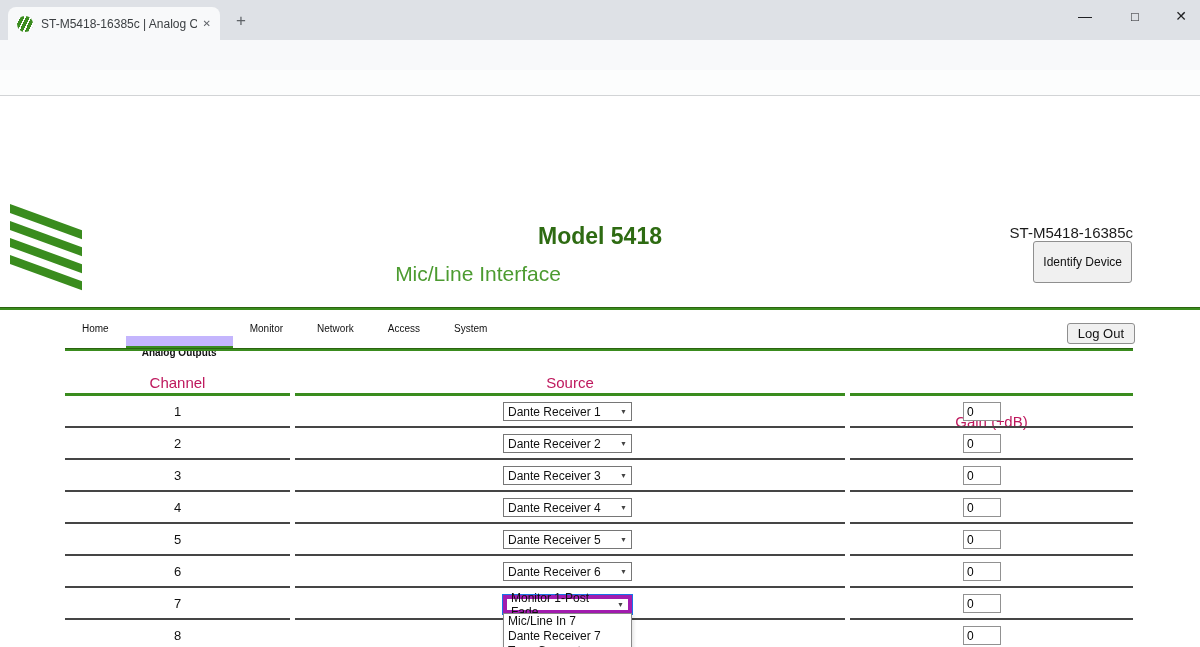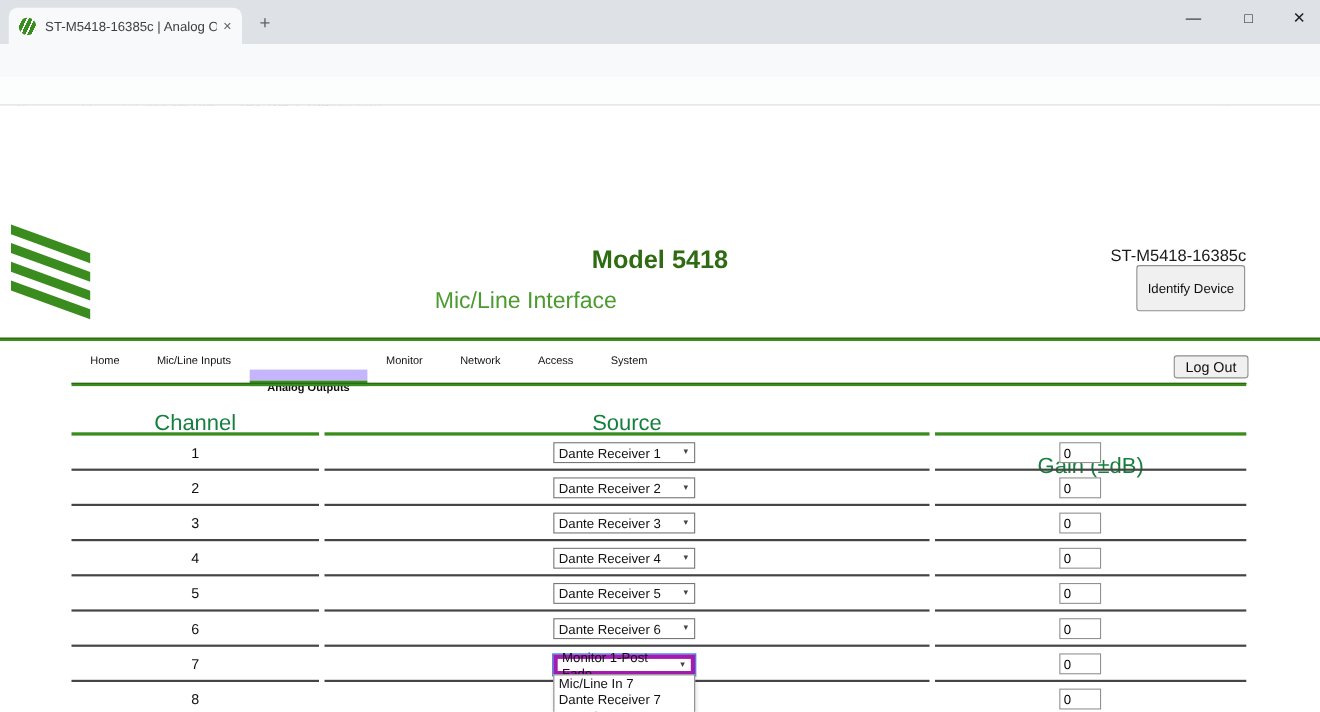--- a/index.html
+++ b/index.html
@@ -77,21 +77,21 @@
   .hr-green { height:3px; background:#3a8c1e; border-top:1px solid #2a6410; }
   .hr1 { left:0; top:211px; width:1200px; }
   .hr-subnav { left:65px; top:252px; width:1068px; }
 
   .nav { left:65px; top:216px; height:34px; display:flex; }
   .nav-item { padding:0 17px; line-height:34px; font-size:10px; color:#111; position:relative; white-space:nowrap; }
   .nav-item.active { background:#c4b5fd; font-weight:bold; padding:0 16px;margin-top:24px; }
   .nav-item.active::after { content:""; position:absolute; left:0; right:0; bottom:-5px; height:5px; background:#3a8c1e; }
   .logout-btn { top:227px; right:65px; font-size:13px; padding:2px 10px; }
 
-  .th { top:278px; font-size:20px; color:#15803d; text-align:center; }
+  .th { top:278px; font-size:15px; color:#be185d; text-align:center; }
   .th1 { left:65px;  width:225px; }
   .th2 { left:295px; width:550px; }
   .th3 { left:850px; width:283px;margin-top:39px; }
   .thline { top:297px; height:3px; background:#3a8c1e; }
   .thl1 { left:65px;  width:225px; }
   .thl2 { left:295px; width:550px; }
   .thl3 { left:850px; width:283px; }
 
   .row { left:65px; width:1068px; height:32px; }
   .row .ch { position:absolute; left:0; top:8px; width:225px; text-align:center; font-size:13px; }
@@ -169,21 +169,20 @@
   <div class="abs model-title">Model 5418</div>
   <div class="abs subtitle">Mic/Line Interface</div>
 
   <div class="abs device-name">ST-M5418-16385c</div>
   <button class="abs btn identify-btn">Identify Device</button>
 
   <div class="abs hr-green hr1"></div>
 
   <div class="abs nav">
     <div class="nav-item">Home</div>
-    <div class="nav-item">Mic/Line Inputs</div>
     <div class="nav-item active">Analog Outputs</div>
     <div class="nav-item">Monitor</div>
     <div class="nav-item">Network</div>
     <div class="nav-item">Access</div>
     <div class="nav-item">System</div>
   </div>
   <button class="abs btn logout-btn">Log Out</button>
   <div class="abs hr-green hr-subnav"></div>
 
   <div class="abs th th1">Channel</div>

